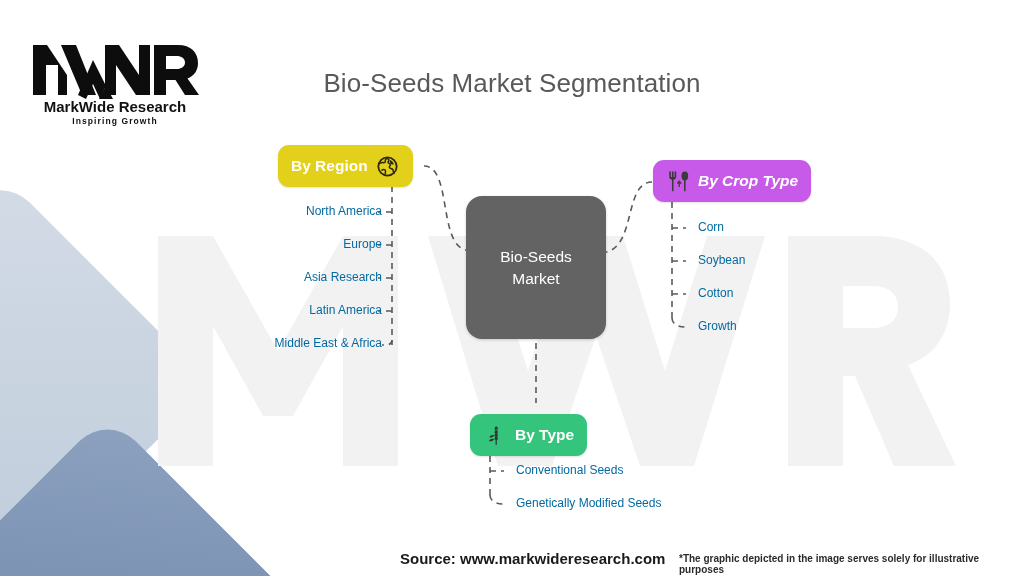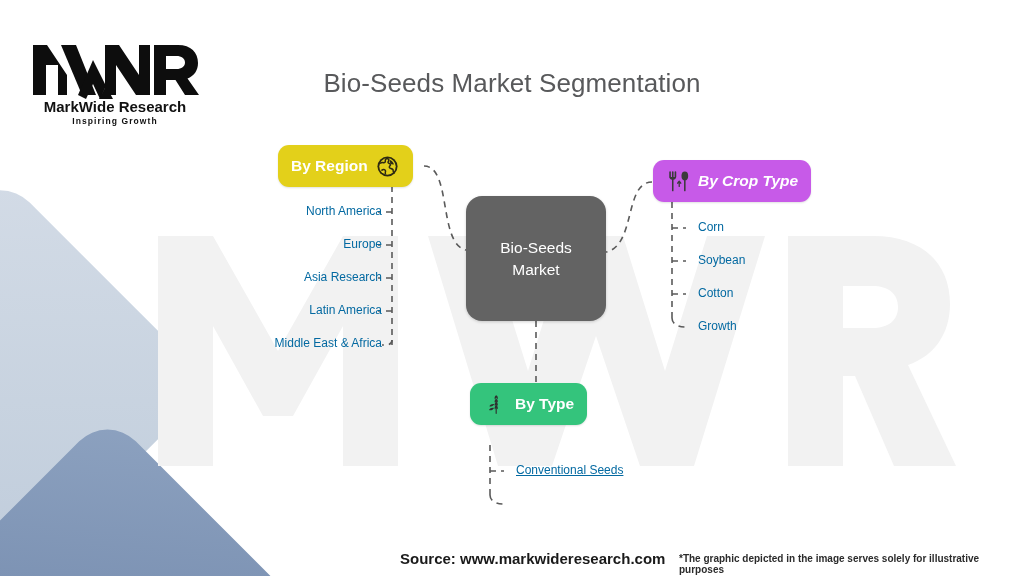--- a/index.html
+++ b/index.html
@@ -87,21 +87,21 @@
     height: 576px;
     pointer-events: none;
   }
 
   
   #center-node {
     position: absolute;
     left: 466px;
     top: 196px;
     width: 140px;
-    height: 125px;
+    height: 143px;
     background: #636363;
     border-radius: 16px;
     color: #ffffff;
     display: flex;
     align-items: center;
     justify-content: center;
     text-align: center;
     font-size: 15.5px;
     line-height: 1.4;
     box-shadow: 0 1px 3px rgba(0,0,0,0.18);
@@ -140,21 +140,21 @@
 
   #badge-crop {
     left: 653px;
     top: 160px;
     background: #c75ae8;
   }
   #badge-crop .b-label { margin-left: 8px; font-style: italic; }
 
   #badge-type {
     left: 470px;
-    top: 383px;
+    top: 414px;
     background: #34c47c;
   }
   #badge-type .b-label { margin-left: 8px; }
 
   
   .leaf {
     position: absolute;
     font-size: 12px;
     color: #0369a1;
     white-space: nowrap;
@@ -164,21 +164,21 @@
   
   .region-leaf {
     right: 642px; 
     text-align: right;
   }
 
   
   .crop-leaf { left: 698px; }
 
   
-  .type-leaf { left: 516px; text-decoration: underline; }
+  .type-leaf { left: 516px; }
 
   
   #source {
     position: absolute;
     left: 400px;
     top: 550px;
     font-size: 15px;
     font-weight: 700;
     color: #1a1a1a;
   }
@@ -321,17 +321,18 @@
 
           <path d="M10.8 11.6 C8.6 11.1 6.6 12 5.6 13.8 C7.7 14.5 9.9 13.6 10.8 11.6 Z"></path>
           <path d="M10.4 15.6 C8.2 15.1 6.2 16 5.2 17.8 C7.3 18.5 9.5 17.6 10.4 15.6 Z"></path>
         </g>
       </svg>
     </span>
     <span class="b-label">By Type</span>
   </div>
 
   <div class="leaf type-leaf" style="top:464px">Conventional Seeds</div>
+  <div class="leaf type-leaf" style="top:497px">Genetically Modified Seeds</div>
 
   <div id="source">Source: www.markwideresearch.com</div>
   <div id="disclaimer">*The graphic depicted in the image serves solely for illustrative purposes</div>
 
 </div>
 
 </body></html>

